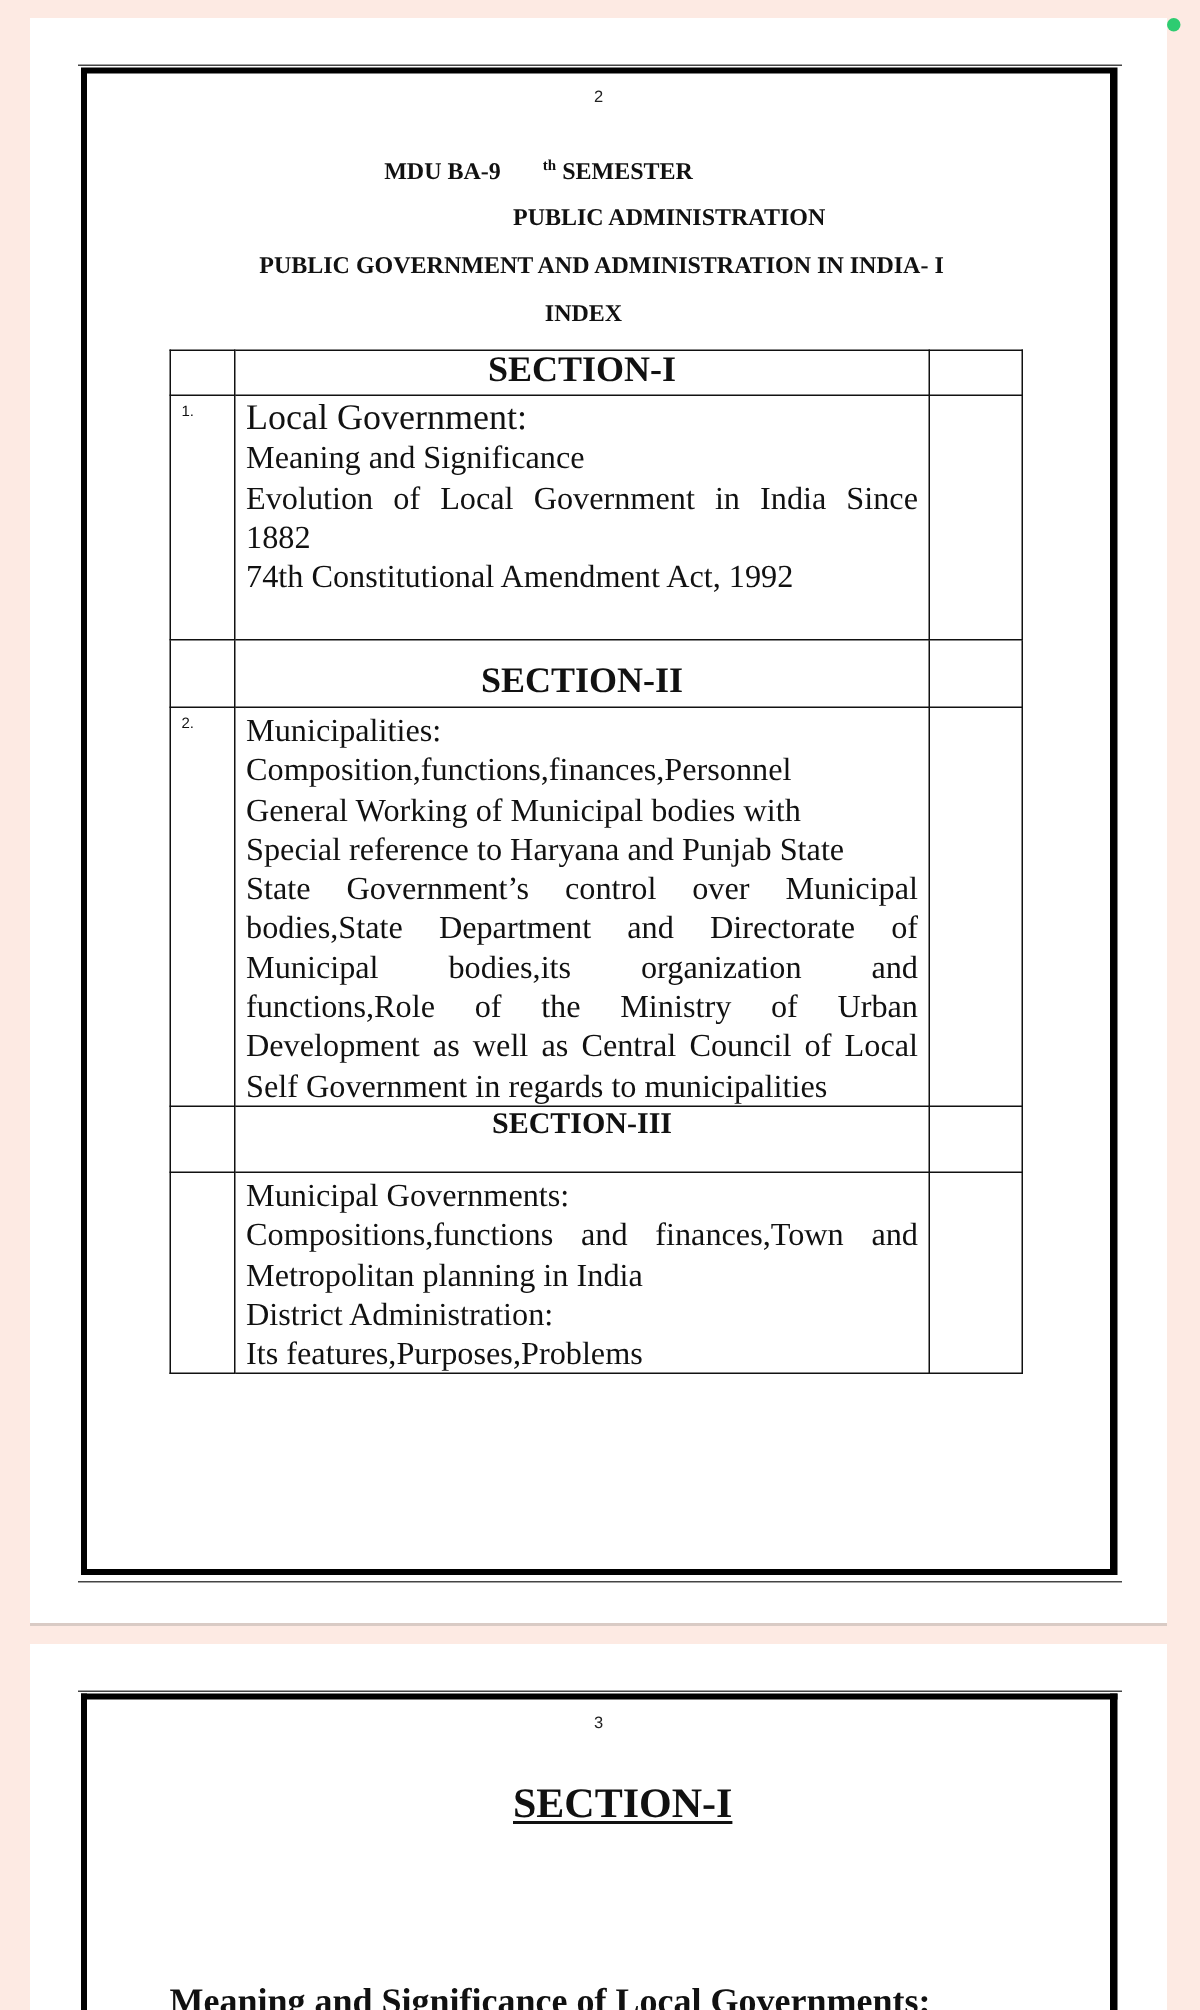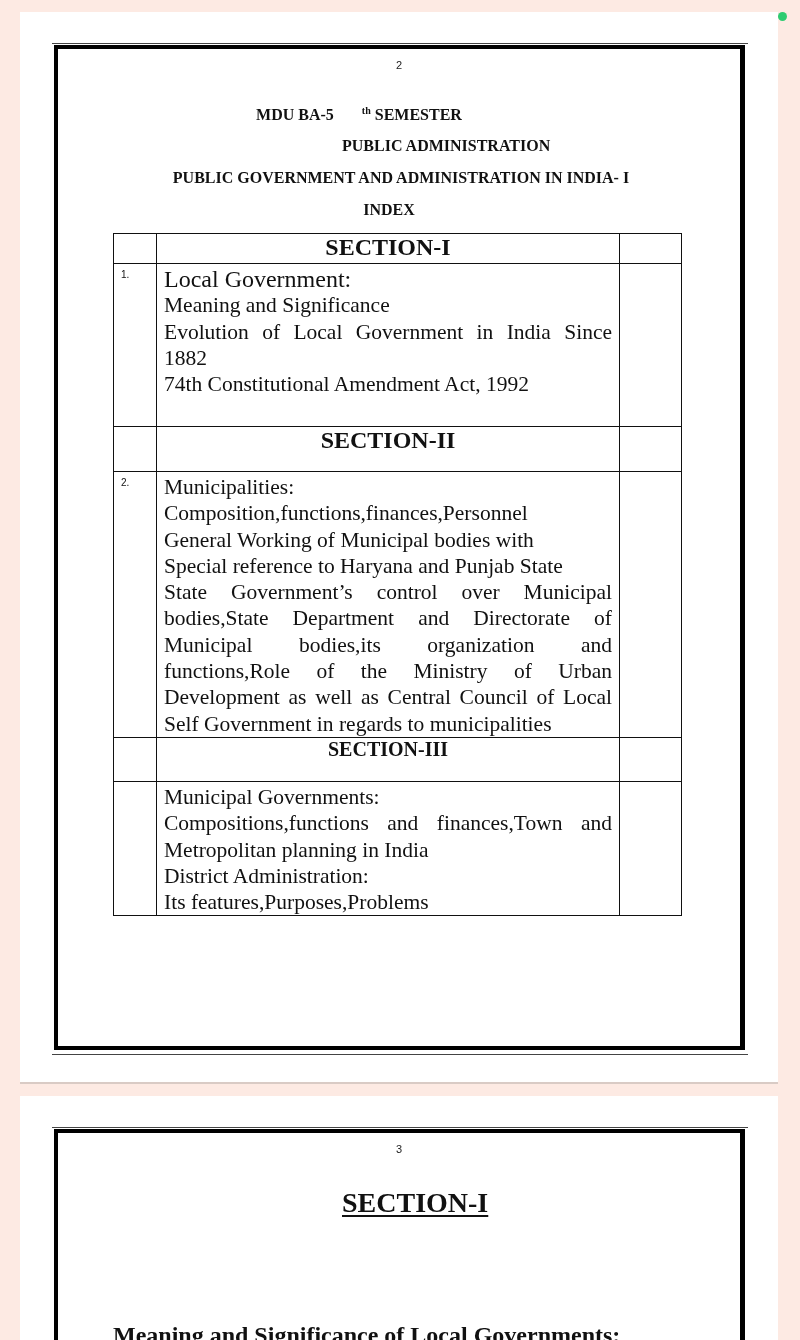--- a/index.html
+++ b/index.html
@@ -75,21 +75,21 @@
 
 <div class="dot"></div>
 
 <div class="page page1">
   <div class="frame-outer"></div>
   <div class="frame"></div>
 
   <div class="page-num" style="top:47px;">2</div>
 
   <div class="hdr" style="top:93px; left:-40px;">
-    <span>MDU BA-5</span><sup>th</sup><span> SEMESTER</span>
+    <span>MDU BA-9</span><sup>th</sup><span> SEMESTER</span>
   </div>
   <div class="hdr" style="top:125px; left:19px; width:auto; left:322px; text-align:right;">PUBLIC ADMINISTRATION</div>
   <div class="hdr" style="top:157px; left:2px;">PUBLIC GOVERNMENT AND ADMINISTRATION IN INDIA- I</div>
   <div class="hdr" style="top:189px; left:-10px;">INDEX</div>
 
   <table class="index">
     <colgroup>
         <col class="c1">
         <col>
         <col class="c3">
@@ -107,21 +107,21 @@
         <span class="line title" style="font-size:24px;">Local Government:</span>
         <span class="line">Meaning and Significance</span>
         <span class="line just">Evolution of Local Government in India Since 1882</span>
         <span class="line">74th Constitutional Amendment Act, 1992</span>
       </td>
       <td></td>
     </tr>
 
     <tr style="height:45px;">
       <td></td>
-      <td class="sec-title s2" style="padding-top:0; vertical-align:top;margin-top:18px;">SECTION-II</td>
+      <td class="sec-title s2" style="padding-top:14px; vertical-align:top;margin-top:18px;">SECTION-II</td>
       <td></td>
     </tr>
     <tr style="height:264px;">
       <td class="num">2.</td>
       <td class="content">
         <span class="line title">Municipalities:</span>
         <span class="line">Composition,functions,finances,Personnel</span>
         <span class="line">General Working of Municipal bodies with</span>
         <span class="line">Special reference to Haryana and Punjab State</span>
         <span class="line just">State Government’s control over Municipal bodies,State Department and Directorate of Municipal bodies,its organization and functions,Role of the Ministry of Urban Development as well as Central Council of Local Self Government in regards to municipalities</span>

